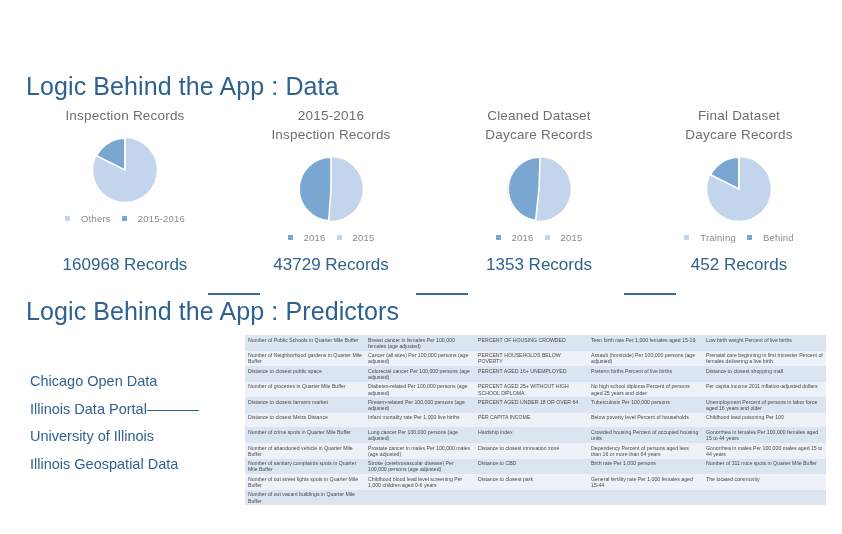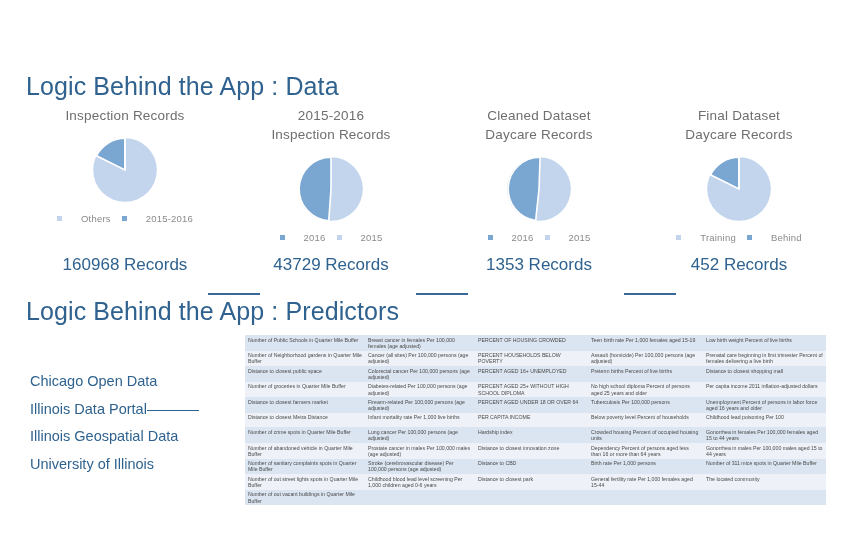--- a/index.html
+++ b/index.html
@@ -66,21 +66,21 @@
 
   .pie-legend {
     margin-top: 6px;
     font-size: 9.5px;
     color: #8a8a8a;
     display: flex;
     justify-content: center;
     gap: 11px;
     letter-spacing: 0.2px;
   }
-  .legend-entry { display: inline-flex; align-items: center; gap: 19px; }
+  .legend-entry { display: inline-flex; align-items: center; gap: 11px; }
   .legend-swatch {
     width: 5px; height: 5px; display: inline-block;
     position: relative; top: 0px;
   }
 
   .records-row {
     position: absolute;
     left: 24px;
     top: 255px;
     width: 800px;
@@ -275,24 +275,24 @@
 <div id="title-predictors" class="slide-title">Logic Behind the App : Predictors</div>
 
 <div class="sources">
   <div class="source-item">
     <span>Chicago Open Data</span>
   </div>
   <div class="source-item">
     <span>Illinois Data Portal</span><span class="underline-tail"></span>
   </div>
   <div class="source-item">
+    <span>University of Illinois</span>
+  </div>
+  <div class="source-item">
     <span>Illinois Geospatial Data</span>
-  </div>
-  <div class="source-item">
-    <span>University of Illinois</span>
   </div>
 </div>
 
 <table class="pred-table">
   <colgroup>
     <col class="c0">
       <col class="c1">
       <col class="c2">
       <col class="c3">
       <col class="c4">

